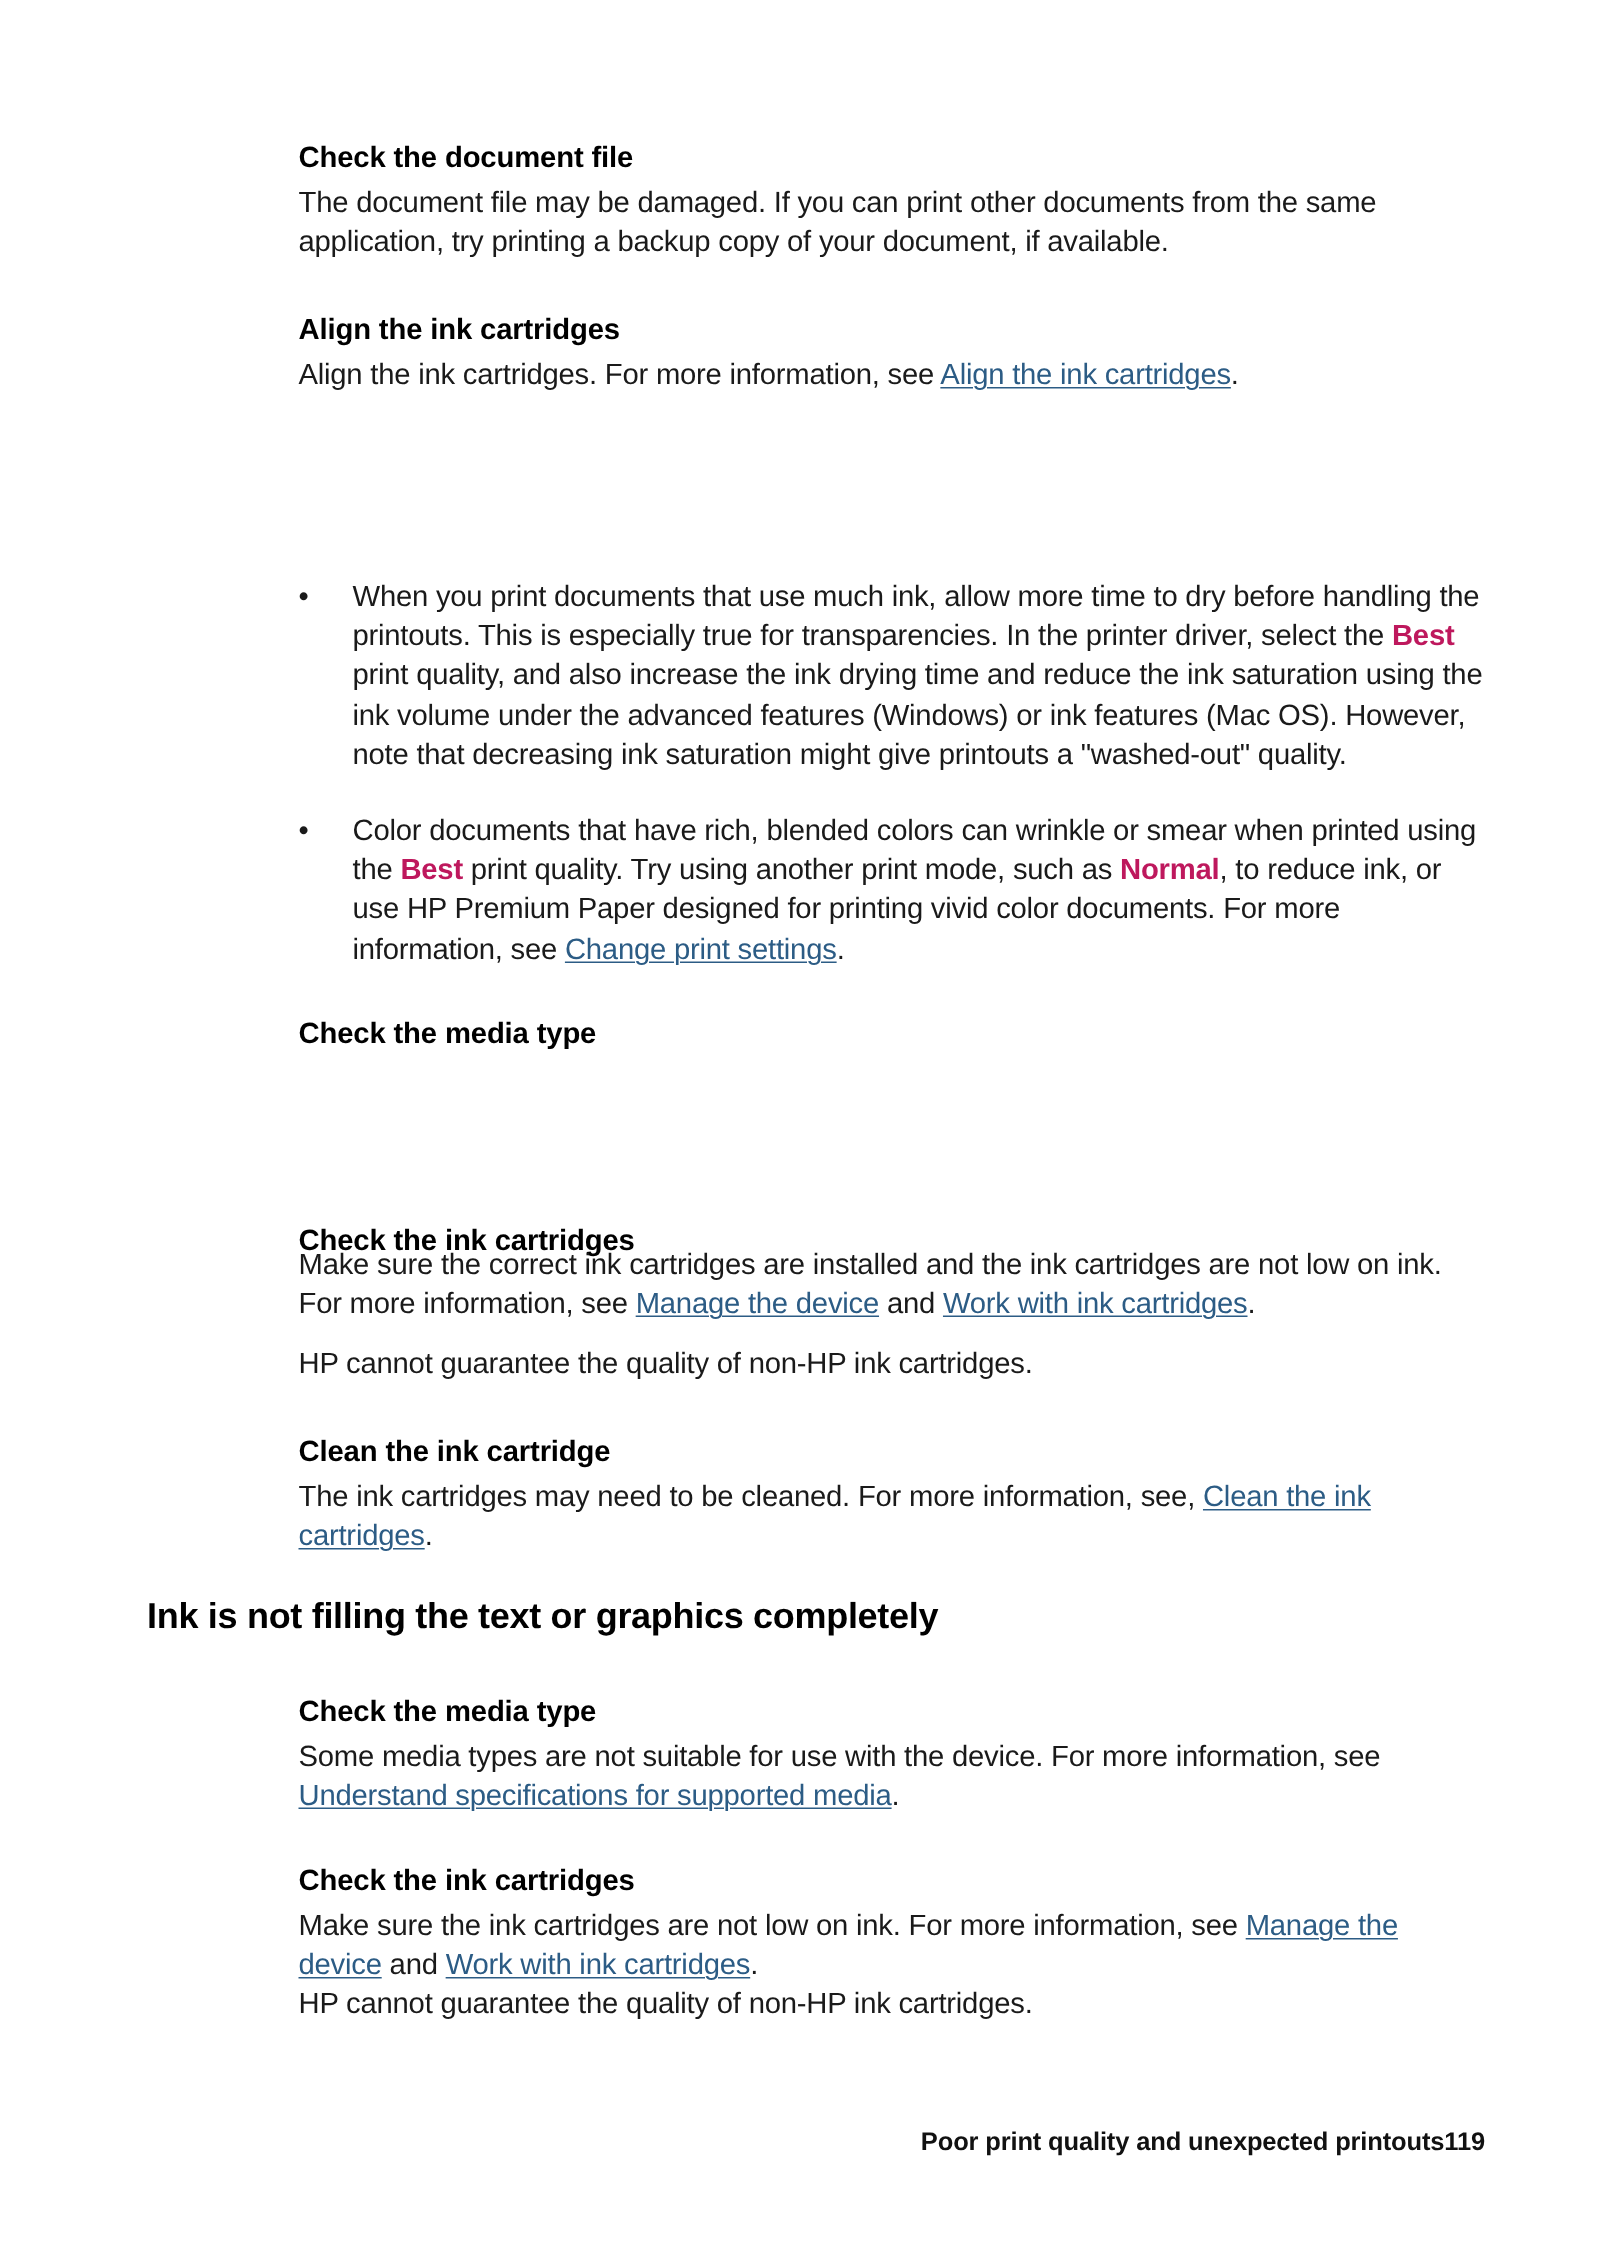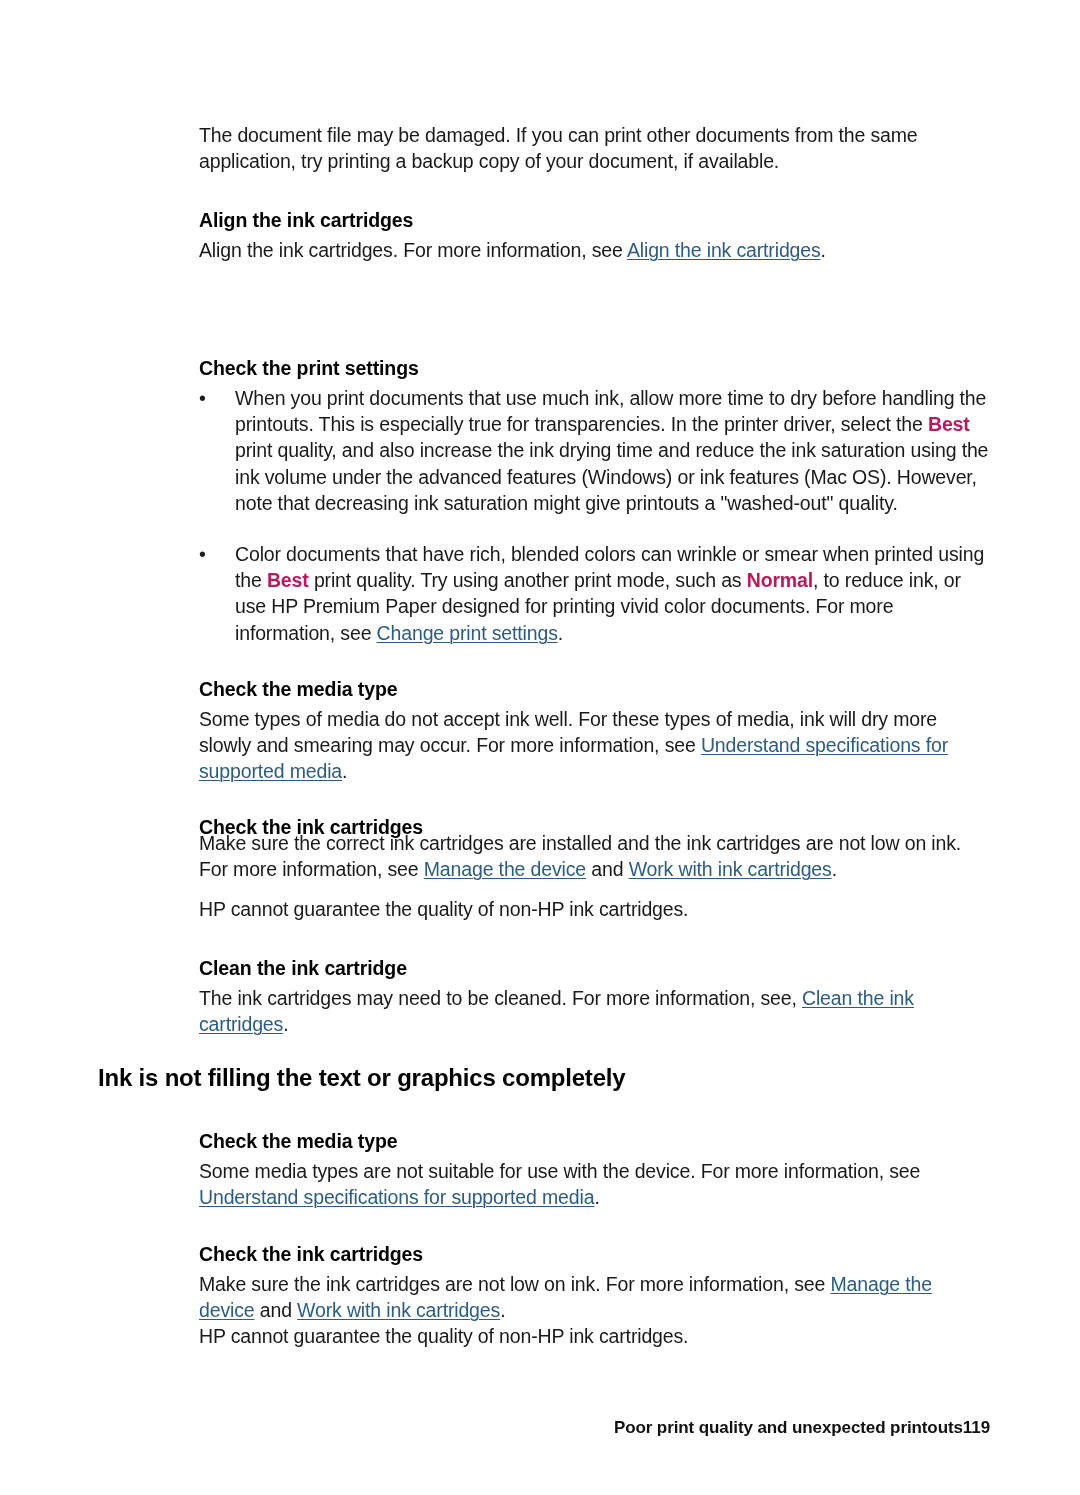--- a/index.html
+++ b/index.html
@@ -106,46 +106,45 @@
   }
   .footer .pg {
     display: inline-block;
   }
 </style>
 </head>
 <body>
 
 <div class="page">
 
+  <div class="sub-heading" style="top:92px;">Check the document file</div>
 
   <div class="body-text" style="top:122px;">
     <span>The document file may be damaged. If you can print other documents from the same</span>
     <span>application, try printing a backup copy of your document, if available.</span>
   </div>
 
   <div class="sub-heading" style="top:207px;">Align the ink cartridges</div>
 
   <div class="body-text" style="top:237px;"><span>Align the ink cartridges. For more information, see </span><a class="lnk">Align the ink cartridges</a><span>.</span></div>
 
 
-  <div class="sub-heading" style="top:355px;">Check the print settings</div>
 
   <div class="bullet-row" style="top:385px;">
     <span class="bullet-mark">•</span>
     <div class="bullet-text"><span>When you print documents that use much ink, allow more time to dry before handling the printouts. This is especially true for transparencies. In the printer driver, select the </span><b>Best</b><span> print quality, and also increase the ink drying time and reduce the ink saturation using the ink volume under the advanced features (Windows) or ink features (Mac OS). However, note that decreasing ink saturation might give printouts a "washed-out" quality.</span></div>
   </div>
 
   <div class="bullet-row" style="top:541px;">
     <span class="bullet-mark">•</span>
     <div class="bullet-text"><span>Color documents that have rich, blended colors can wrinkle or smear when printed using the </span><b>Best</b><span> print quality. Try using another print mode, such as </span><b>Normal</b><span>, to reduce ink, or use HP Premium Paper designed for printing vivid color documents. For more information, see </span><a class="lnk">Change print settings</a><span>.</span></div>
   </div>
 
   <div class="sub-heading" style="top:676px;">Check the media type</div>
 
-  <div class="body-text" style="top:706px;"><span>Some types of media do not accept ink well. For these types of media, ink will dry more slowly and smearing may occur. For more information, see </span><a class="lnk">Understand specifications for supported media</a><span>.</span></div>
 
   <div class="sub-heading" style="top:814px;">Check the ink cartridges</div>
 
   <div class="body-text" style="top:830px;"><span>Make sure the correct ink cartridges are installed and the ink cartridges are not low on ink. For more information, see </span><a class="lnk">Manage the device</a><span> and </span><a class="lnk">Work with ink cartridges</a><span>.</span></div>
 
   <div class="body-text" style="top:896px;">HP cannot guarantee the quality of non-HP ink cartridges.</div>
 
   <div class="sub-heading" style="top:955px;">Clean the ink cartridge</div>
 
   <div class="body-text" style="top:985px;"><span>The ink cartridges may need to be cleaned. For more information, see, </span><a class="lnk">Clean the ink cartridges</a><span>.</span></div>

